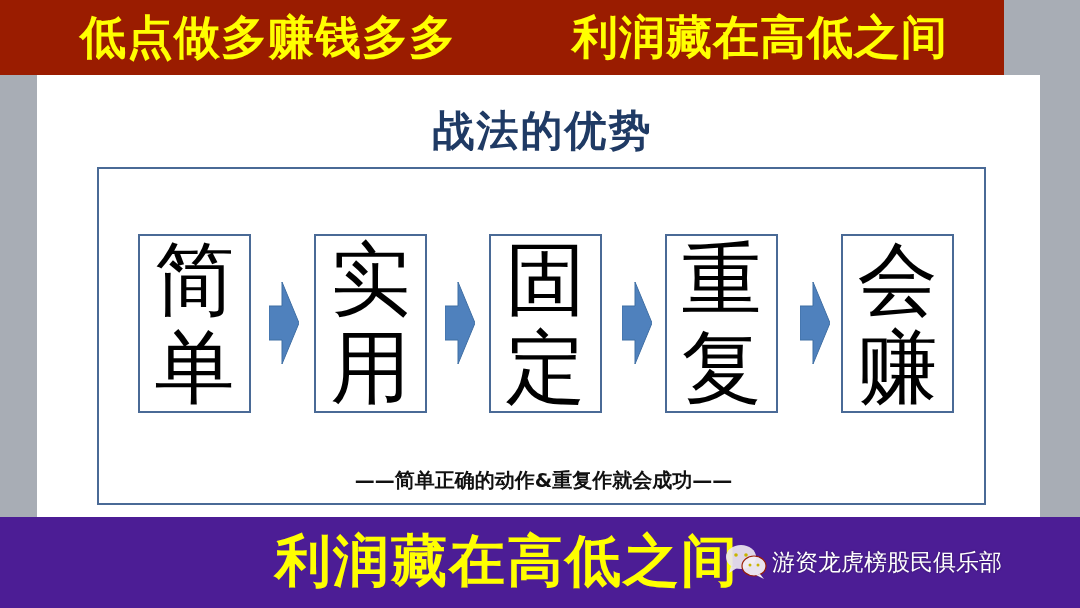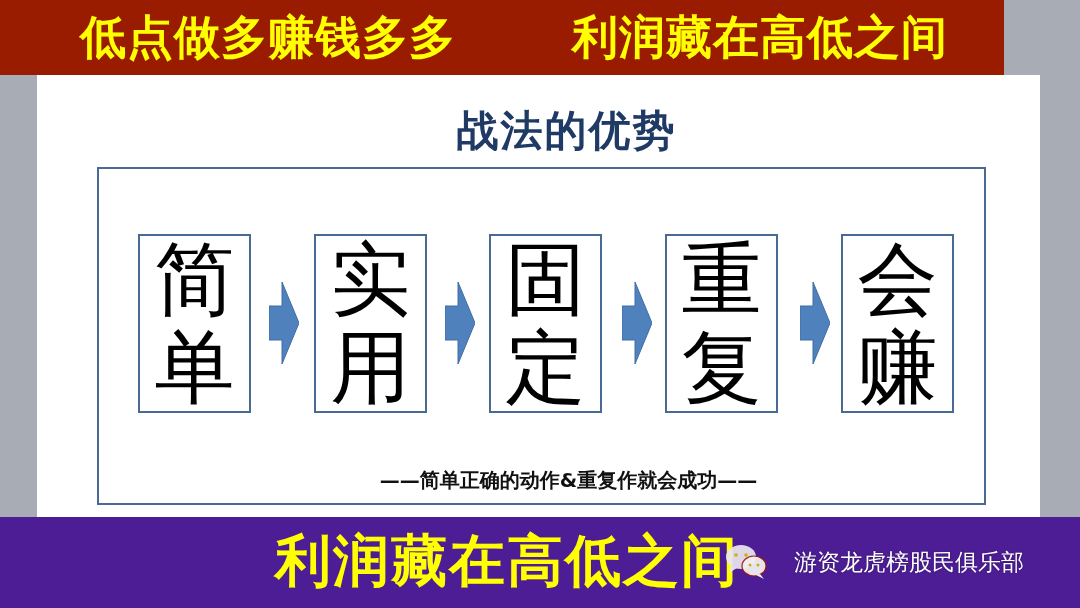--- a/index.html
+++ b/index.html
@@ -24,56 +24,56 @@
   .side-left { position: absolute; left: 0; top: 75px; width: 37px; height: 442px; background: #a8adb5; }
   .side-right { position: absolute; left: 1040px; top: 75px; width: 40px; height: 442px; background: #a8adb5; }
 
   .slide {
     position: absolute; left: 37px; top: 75px; width: 1003px; height: 442px;
     background: #ffffff;
   }
   .slide-title {
     position: absolute; left: 0; width: 1011px; top: 28px;
     text-align: center; color: #1f3a64; font-weight: bold;
-    font-size: 42px; line-height: 56px; letter-spacing: 2px; margin-left: 24px;
+    font-size: 42px; line-height: 56px; letter-spacing: 2px;
   }
   .frame {
     position: absolute; left: 60px; top: 92px; width: 889px; height: 338px;
     border: 2px solid #4a6a96; box-sizing: border-box;
   }
   .step-box {
     position: absolute; top: 65px; width: 113px; height: 179px;
     border: 2px solid #4a6a96; box-sizing: border-box; background: #fff;
     display: flex; flex-direction: column; align-items: center; justify-content: center;
   }
   .step-char {
     font-family: "DejaVu Serif", "Liberation Serif", serif;
     color: #000; font-size: 80px; line-height: 88px; display: block;
   }
   .arrow {
     position: absolute; top: 113px; width: 30px; height: 82px;
   }
   .tagline {
     position: absolute; left: 0; width: 889px; top: 297px;
     text-align: center; color: #111; font-weight: bold;
-    font-size: 20px; line-height: 28px; white-space: nowrap; margin-left: 25px;
+    font-size: 20px; line-height: 28px; white-space: nowrap;
   }
 
   .bottom-banner {
     position: absolute; left: 0; top: 517px; width: 1080px; height: 91px;
     background: #4c1d95;
   }
   .bottom-slogan {
     position: absolute; left: 275px; top: 11px;
     color: #ffff00; font-weight: bold; font-size: 56px; line-height: 66px;
     letter-spacing: 2px; white-space: nowrap;
   }
   .watermark {
     position: absolute; left: 722px; top: 20px; height: 50px;
-    display: flex; align-items: center; gap: 22px;
+    display: flex; align-items: center; gap: 0;
   }
   .watermark-text {
     color: #ffffff; font-size: 23px; line-height: 30px; white-space: nowrap;
     text-shadow: 0 0 2px rgba(0,0,0,0.4);
   }
 </style>
 </head>
 <body>
 
 <div class="top-banner">

